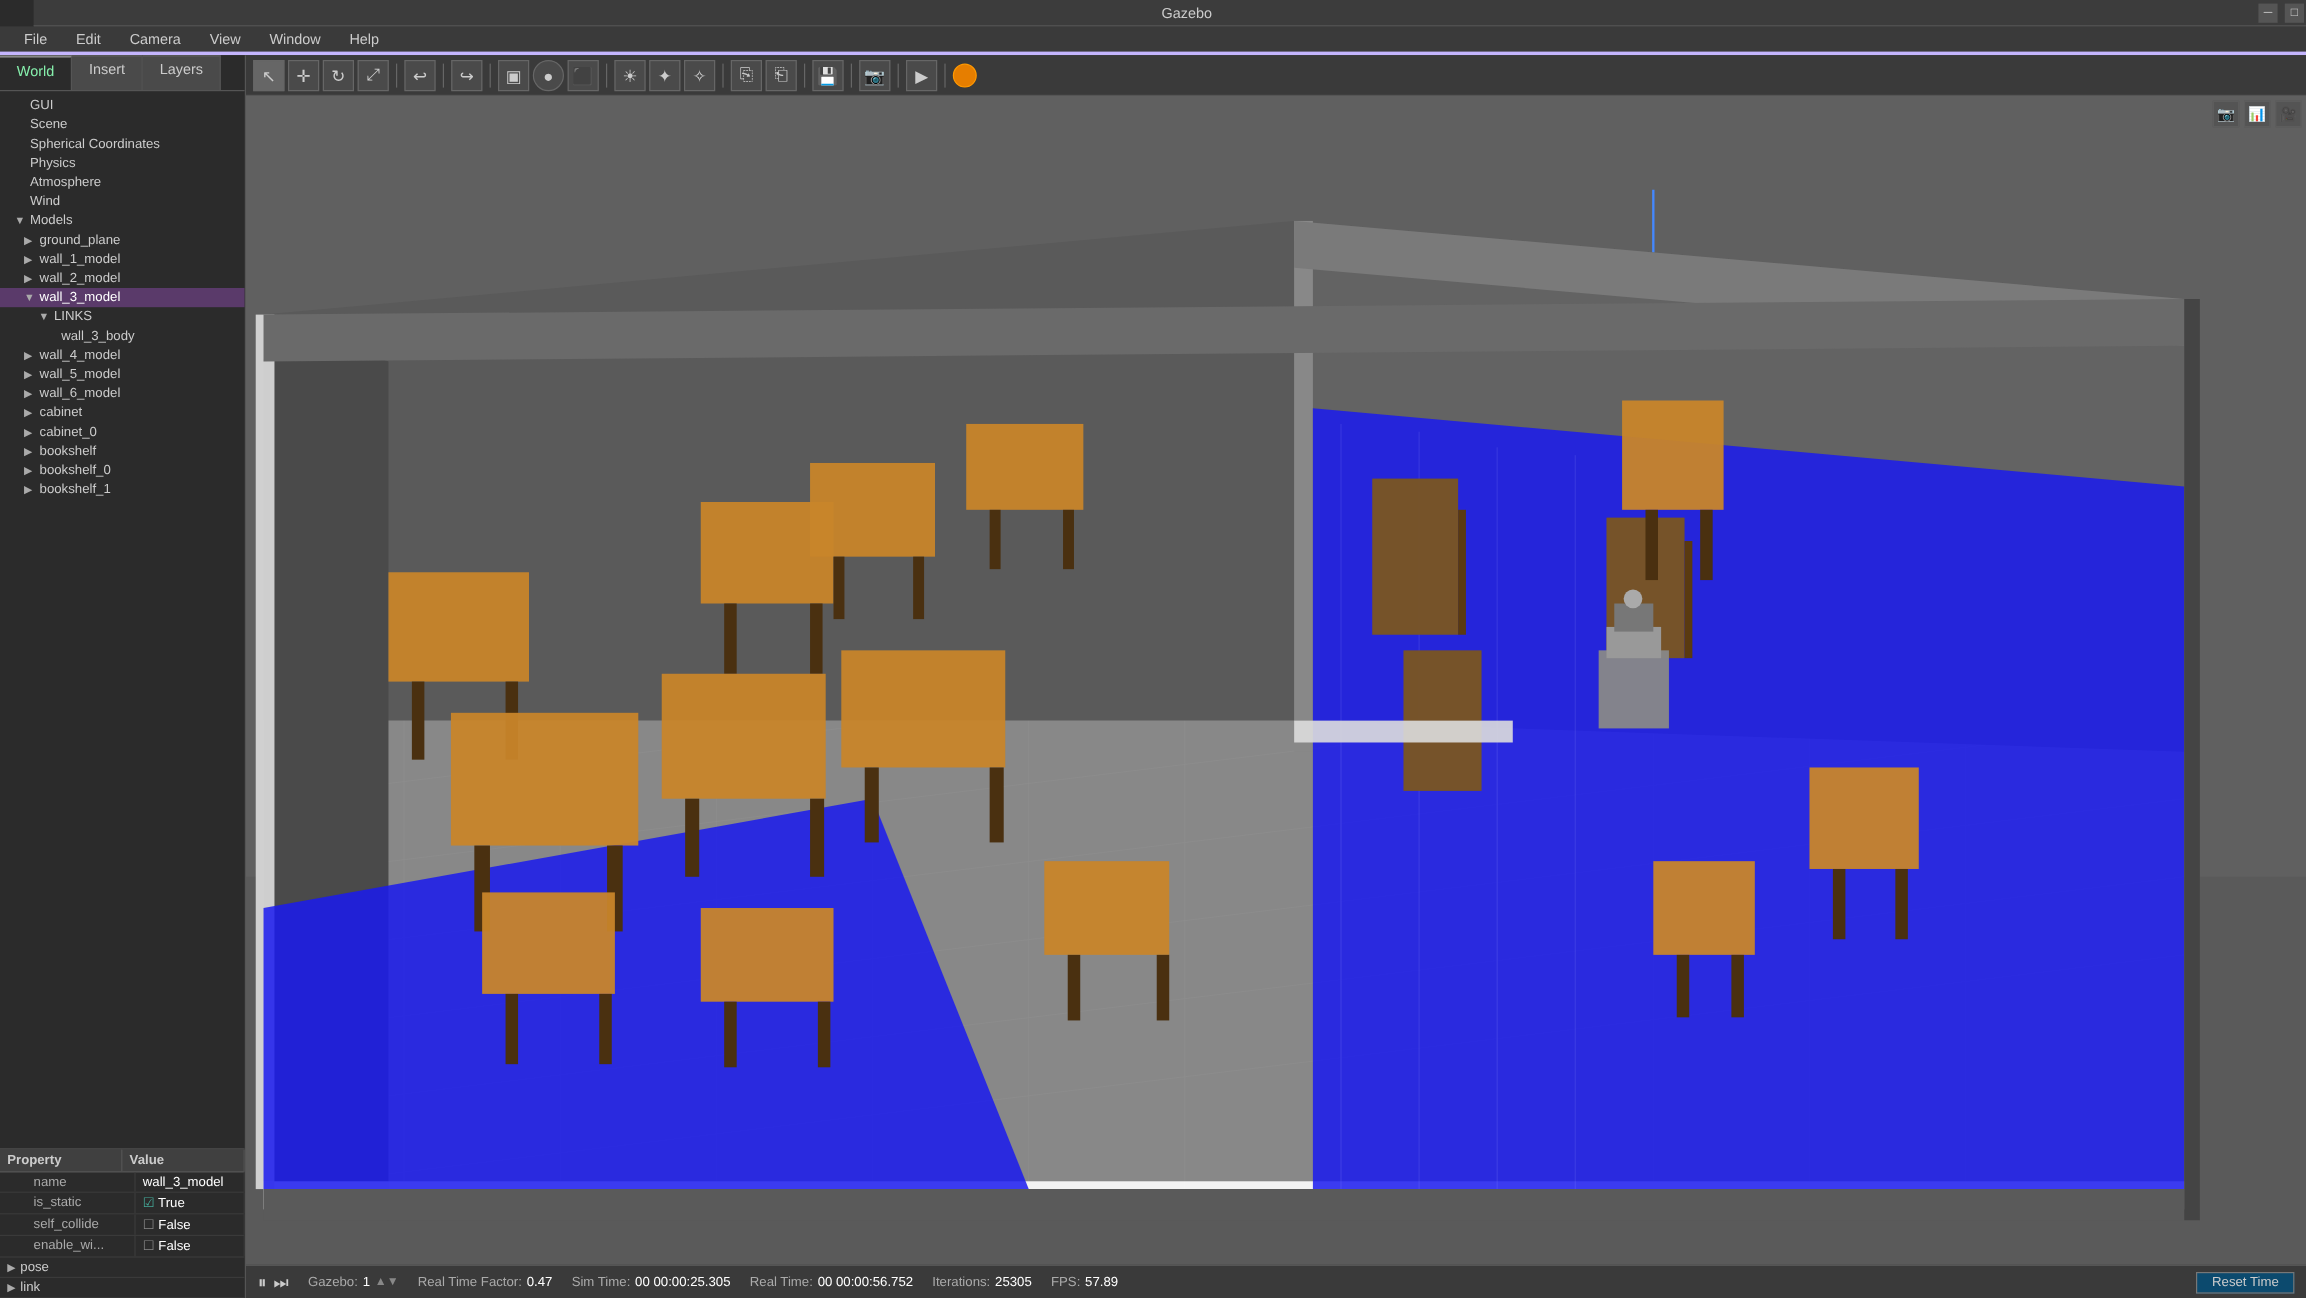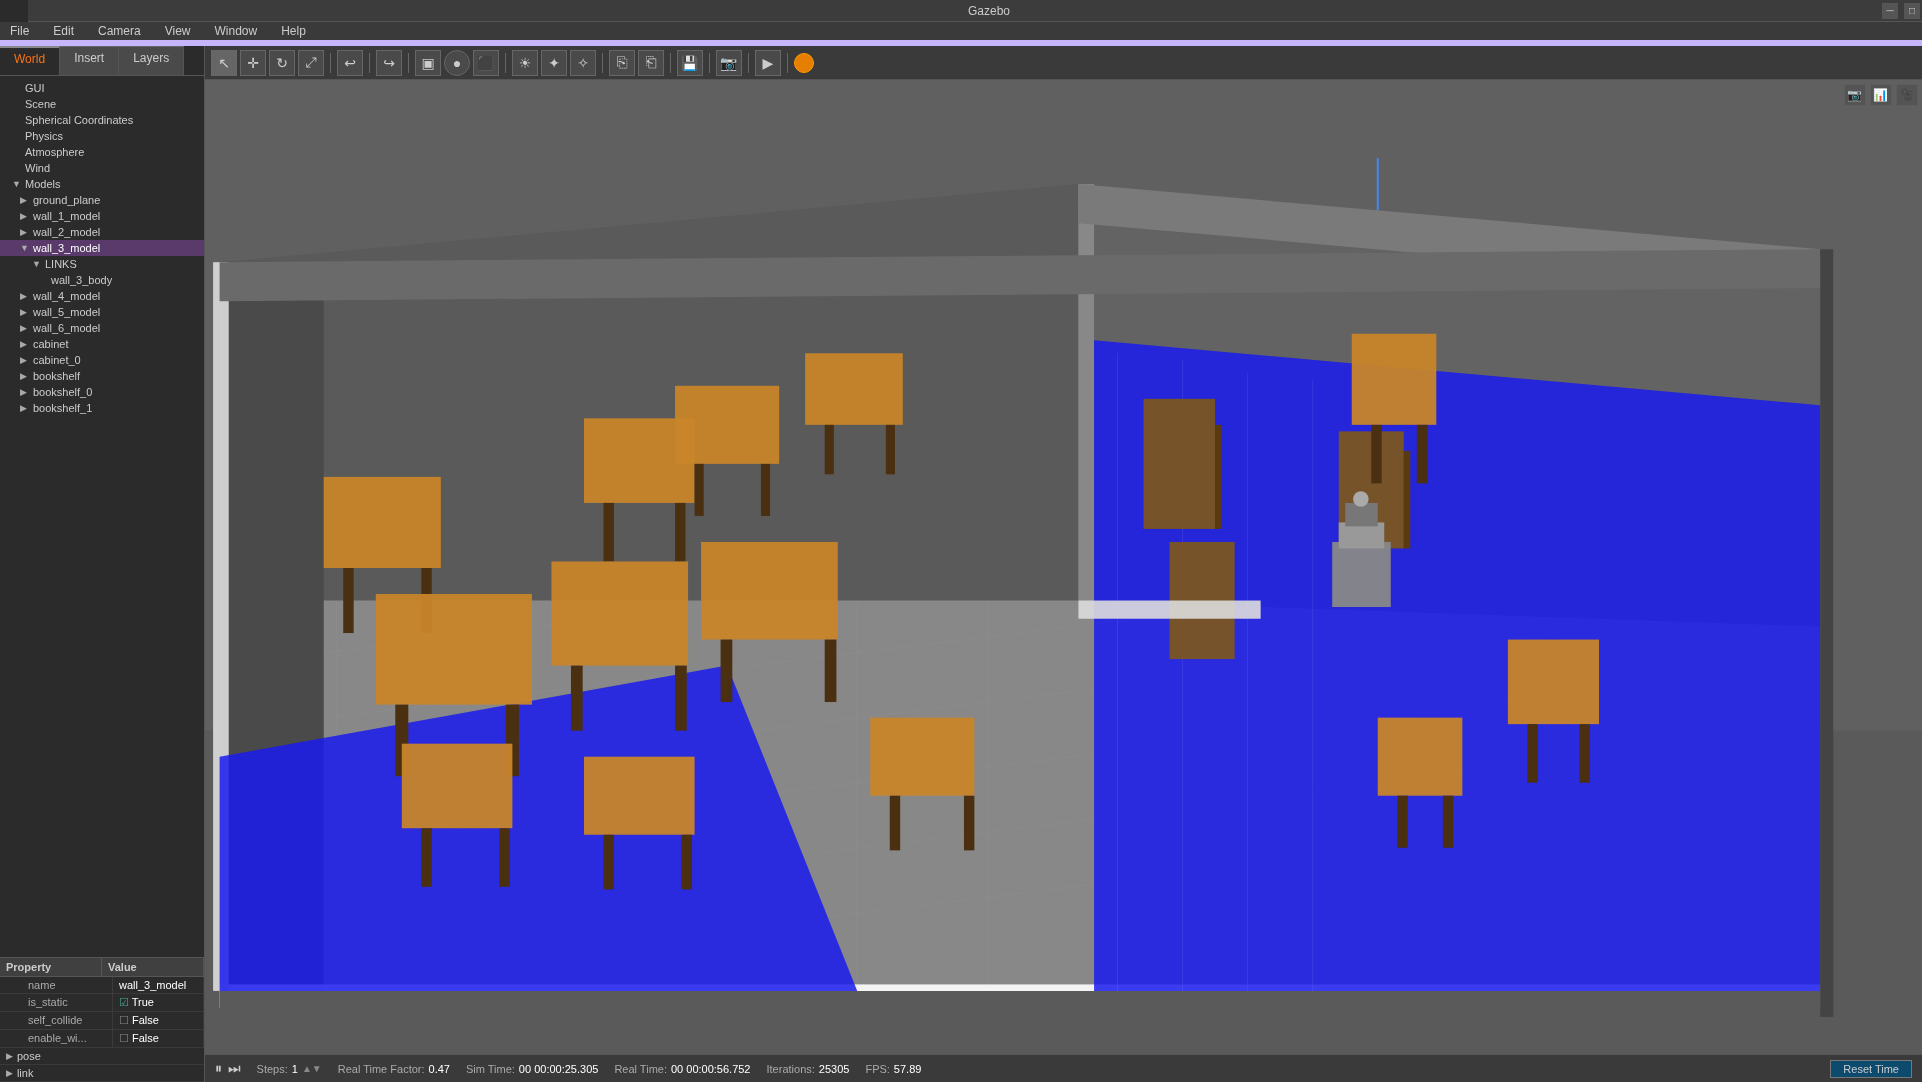--- a/index.html
+++ b/index.html
@@ -6,24 +6,24 @@
     body { width: 1922px; height: 1082px; background: #2b2b2b; font-family: 'Arial', sans-serif; font-size: 12px; color: #ccc; overflow: hidden; }
 
     
     #titlebar { width: 100%; height: 22px; background: #3c3c3c; display: flex; align-items: center; justify-content: center; position: relative; border-bottom: 1px solid #555; margin-left: 28px; }
     #titlebar .title { color: #ccc; font-size: 12px; }
     #titlebar .win-controls { position: absolute; right: 8px; display: flex; gap: 6px; }
     #titlebar .win-btn { width: 16px; height: 16px; background: #555; border: none; cursor: pointer; font-size: 10px; color: #ccc; display: flex; align-items: center; justify-content: center; }
     #titlebar .win-btn.close { background: #c0392b; }
 
     
-    #menubar { width: 100%; height: 24px; background: #3a3a3a; display: flex; align-items: flex-end; padding: 0 4px; border-bottom: 6px solid #c4b5fd; gap: 12px; }
+    #menubar { width: 100%; height: 24px; background: #3a3a3a; display: flex; align-items: center; padding: 0 14px; border-bottom: 3px solid #c4b5fd; gap: 12px; }
     .menu-item { color: #ccc; font-size: 12px; cursor: pointer; padding: 2px 6px; }
     .tab { padding: 4px 14px; cursor: pointer; font-size: 12px; color: #ccc; background: #4a4a4a; border-top: 1px solid #666; border-right: 1px solid #555; }
-    .tab.active { background: #2b2b2b; color: #f97316; border-top: 2px solid #888; }
+    .tab.active { background: #2b2b2b; color: #86efac; border-top: 2px solid #888; }
 
     
     #toolbar { position: absolute; top: 46px; left: 205px; right: 0; height: 34px; background: #3a3a3a; display: flex; align-items: center; padding: 0 6px; gap: 3px; border-bottom: 1px solid #555; z-index: 10; }
     .tb-btn { width: 26px; height: 26px; background: #4a4a4a; border: 1px solid #666; cursor: pointer; display: flex; align-items: center; justify-content: center; color: #ccc; font-size: 14px; }
     .tb-btn.active { background: #666; }
     .tb-separator { width: 1px; height: 20px; background: #666; margin: 0 3px; }
     .tb-btn.orange { background: #e67e00; border-color: #f90; }
 
     
     #main { display: flex; position: absolute; top: 46px; left: 0; right: 0; bottom: 0; }
@@ -344,21 +344,21 @@
         <div class="vp-icon">🎥</div>
       </div>
     </div>
 
     <div id="statusbar">
       <div class="play-controls">
         <button class="play-btn">⏸</button>
         <button class="play-btn">⏭</button>
       </div>
       <div class="status-item">
-        <span class="status-label">Steps:</span>
+        <span class="status-label">Gazebo:</span>
         <span class="status-val">1</span>
         <span style="font-size:10px;color:#888">▲▼</span>
       </div>
       <div class="status-item">
         <span class="status-label">Real Time Factor:</span>
         <span class="status-val">0.47</span>
       </div>
       <div class="status-item">
         <span class="status-label">Sim Time:</span>
         <span class="status-val">00 00:00:25.305</span>

